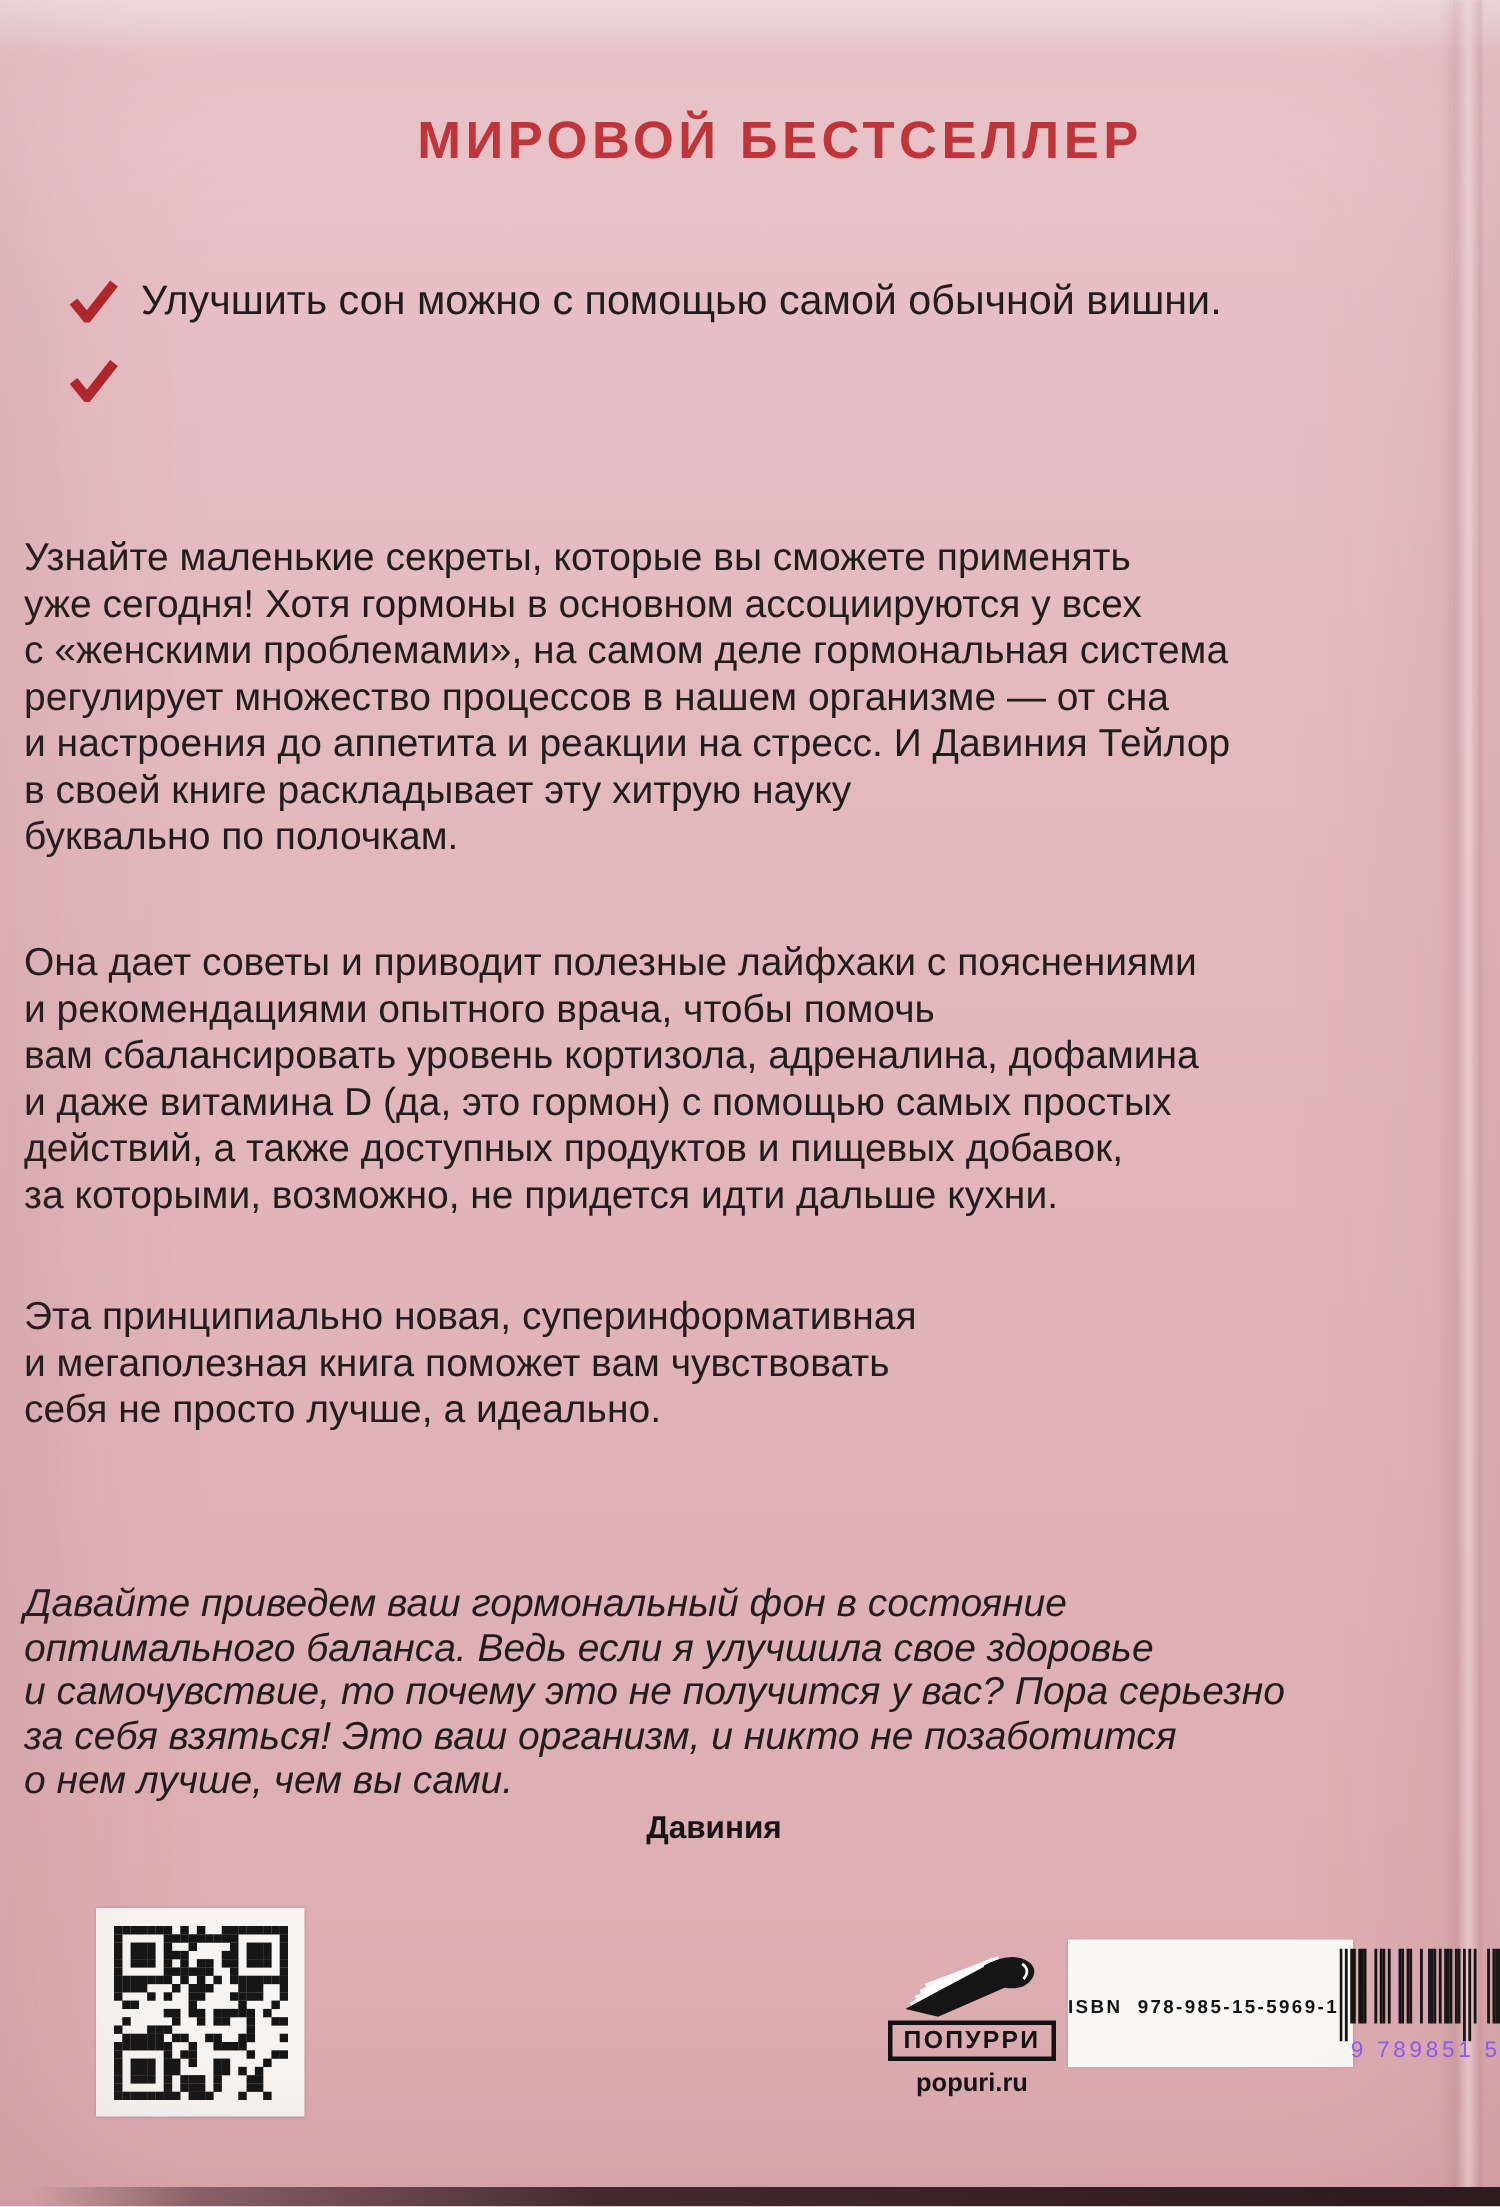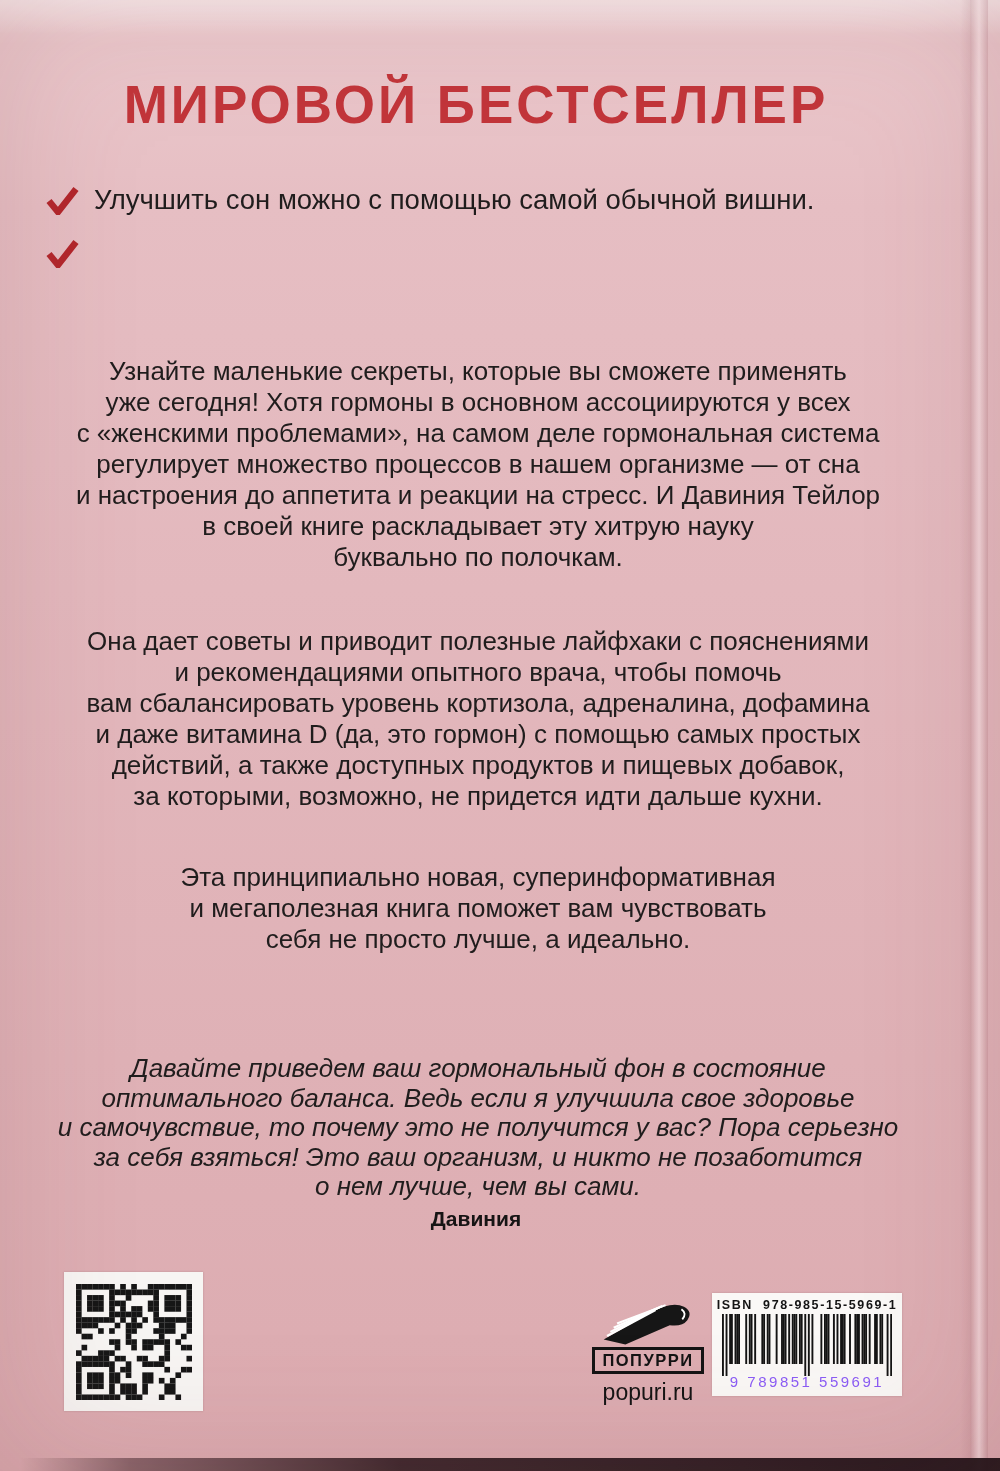--- a/index.html
+++ b/index.html
@@ -16,51 +16,51 @@
   .hinge{position:absolute;top:0;bottom:0;right:12px;width:18px;
     background:linear-gradient(90deg,rgba(150,90,100,0.18),rgba(255,238,240,0.55) 50%,rgba(160,100,110,0.22));
     filter:blur(0.6px);}
   .hinge-shadow{position:absolute;top:0;bottom:0;right:30px;width:10px;
     background:linear-gradient(90deg,rgba(150,90,100,0),rgba(150,90,100,0.12));}
   .bottom-edge{position:absolute;left:0;right:0;bottom:0;height:13px;
     background:linear-gradient(90deg,rgba(60,35,40,0) 2%,rgba(70,42,48,0.55) 13%,rgba(45,25,30,0.9) 40%,rgba(28,15,20,0.96) 100%);}
 
   .headline{
     position:absolute;top:74px;left:0;width:952px;text-align:center;
-    font-size:53px;font-weight:800;letter-spacing:3px;color:#c2353a;white-space:nowrap;
+    font-size:35px;font-weight:800;letter-spacing:3px;color:#c2353a;white-space:nowrap;padding-left:44px;
   }
   .bullets{position:absolute;top:183px;left:46px;width:900px;text-align:right;}
   .bullet{display:flex;align-items:flex-start;gap:15px;margin-bottom:13px;
     font-size:27.5px;line-height:34px;color:#201d1d;}
   .bullet .check{flex:0 0 auto;margin-top:3px;}
 
   .para{
-    position:absolute;left:2px;width:952px;text-align:center;
+    position:absolute;left:16px;width:952px;text-align:left;
     font-size:26px;line-height:31px;color:#201d1d;white-space:pre-line;
   }
   .para.intro{top:356px;}
   .para.advice{top:626px;}
   .para.promise{top:862px;}
   .para.quote{top:1054px;font-style:italic;line-height:29.5px;font-size:26px;}
   .signature{position:absolute;top:1207px;left:0;width:952px;text-align:center;
     font-weight:bold;font-size:21px;color:#161414;}
 
   .qr-box{position:absolute;left:64px;top:1272px;width:139px;height:139px;
     background:#f7f5f3;display:flex;align-items:center;justify-content:center;
     box-shadow:0 0 2px rgba(90,50,55,0.25);}
 
   .publisher{position:absolute;left:590px;top:1297px;width:116px;text-align:center;}
   .publisher .bookmark{display:block;margin:0 auto;}
   .publisher .name-box{display:inline-block;border:3px solid #141414;padding:1px 7px;
     margin-top:2px;font-weight:bold;font-size:16.5px;letter-spacing:1.5px;color:#141414;}
-  .publisher .site{margin-top:5px;font-size:23px;color:#141414;}
-
-  .barcode-box{position:absolute;left:712px;top:1293px;width:190px;height:103px;
+  .publisher .site{margin-top:5px;font-size:17px;color:#141414;font-weight:bold;}
+
+  .barcode-box{position:absolute;left:712px;top:1293px;width:190px;height:85px;
     background:#faf8f6;box-shadow:0 0 2px rgba(90,50,55,0.25);
-    display:flex;flex-direction:column;align-items:center;}
+    display:flex;flex-direction:row;align-items:center;}
   .isbn-line{margin-top:5px;font-size:12.5px;font-weight:bold;letter-spacing:1.6px;
     color:#141414;white-space:nowrap;}
   .bars-wrap{position:relative;margin-top:2px;width:170px;height:76px;}
   .bars-wrap svg{position:absolute;left:0;top:0;}
   .barcode-digits{position:absolute;left:0;bottom:0;width:170px;text-align:center;
     font-size:15px;letter-spacing:2.5px;color:#8b5cf6;background:transparent;
     font-family:"Liberation Sans",sans-serif;}
 </style>
 </head>
 <body>

